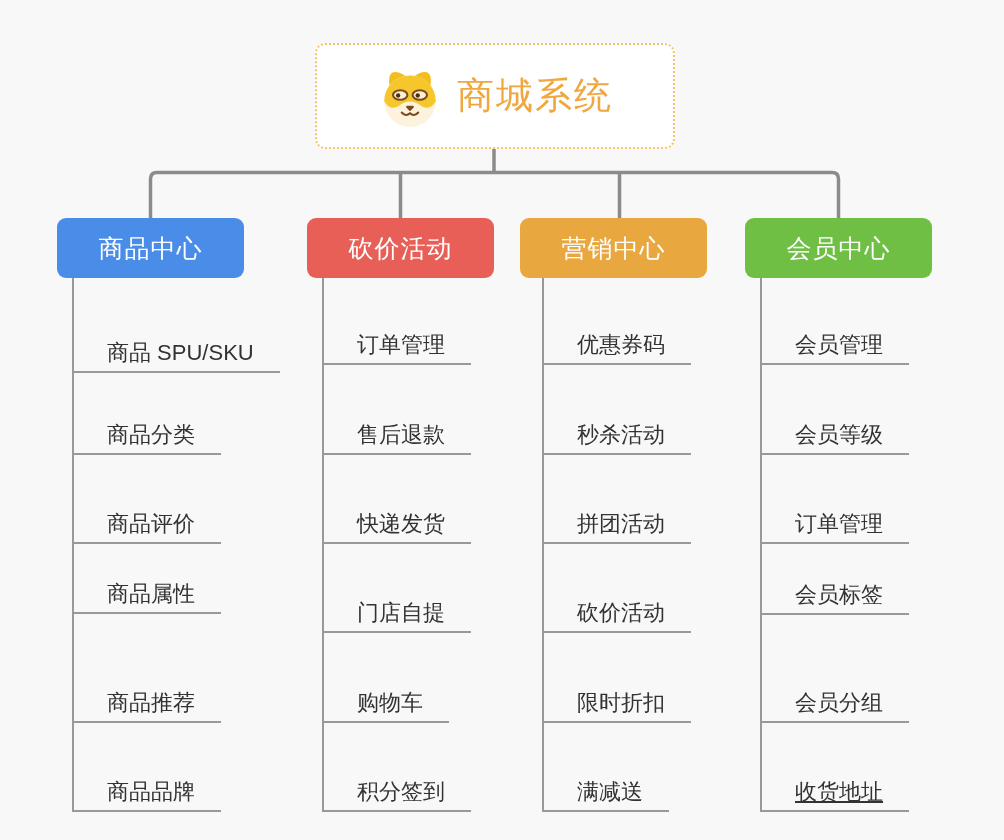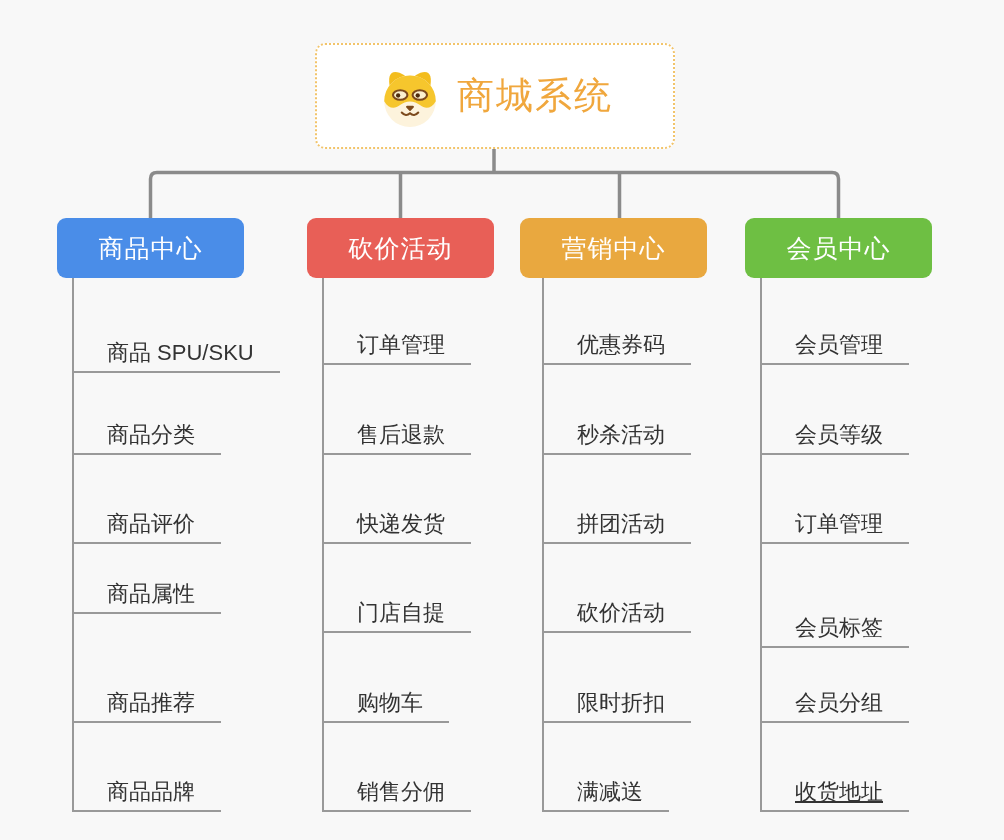--- a/index.html
+++ b/index.html
@@ -112,35 +112,35 @@
         <div class="leaf" style="top: 409px;">商品推荐</div>
         <div class="leaf" style="top: 498px;">商品品牌</div>
       </div>
       <div class="branch-header" style="left: 307px; top: 209px; background: rgb(232, 95, 87);">砍价活动</div>
       <div class="column" style="left: 322px; top: 269px; height: 534px; text-align: right;">
         <div class="leaf" style="top: 51px;">订单管理</div>
         <div class="leaf" style="top: 141px;">售后退款</div>
         <div class="leaf" style="top: 230px;">快递发货</div>
         <div class="leaf" style="top: 319px;">门店自提</div>
         <div class="leaf" style="top: 409px;">购物车</div>
-        <div class="leaf" style="top: 498px;">销售分佣</div>
+        <div class="leaf" style="top: 498px;">积分签到</div>
       </div>
       <div class="branch-header" style="left: 520px; top: 209px; background: rgb(233, 168, 63);">营销中心</div>
       <div class="column" style="left: 542px; top: 269px; height: 534px;">
         <div class="leaf" style="top: 51px;">优惠券码</div>
         <div class="leaf" style="top: 141px;">秒杀活动</div>
         <div class="leaf" style="top: 230px;">拼团活动</div>
         <div class="leaf" style="top: 319px;">砍价活动</div>
         <div class="leaf" style="top: 409px;">限时折扣</div>
         <div class="leaf" style="top: 498px;">满减送</div>
       </div>
       <div class="branch-header" style="left: 745px; top: 209px; background: rgb(110, 191, 67);">会员中心</div>
       <div class="column" style="left: 760px; top: 269px; height: 534px;">
         <div class="leaf" style="top: 51px;">会员管理</div>
         <div class="leaf" style="top: 141px;">会员等级</div>
         <div class="leaf" style="top: 230px;">订单管理</div>
-        <div class="leaf" style="top: 334px;">会员标签</div>
+        <div class="leaf" style="top: 301px;">会员标签</div>
         <div class="leaf" style="top: 409px;">会员分组</div>
         <div class="leaf" style="top: 498px; text-decoration: underline;">收货地址</div>
       </div>
     </div>
 
 </div>
 
 </body></html>

